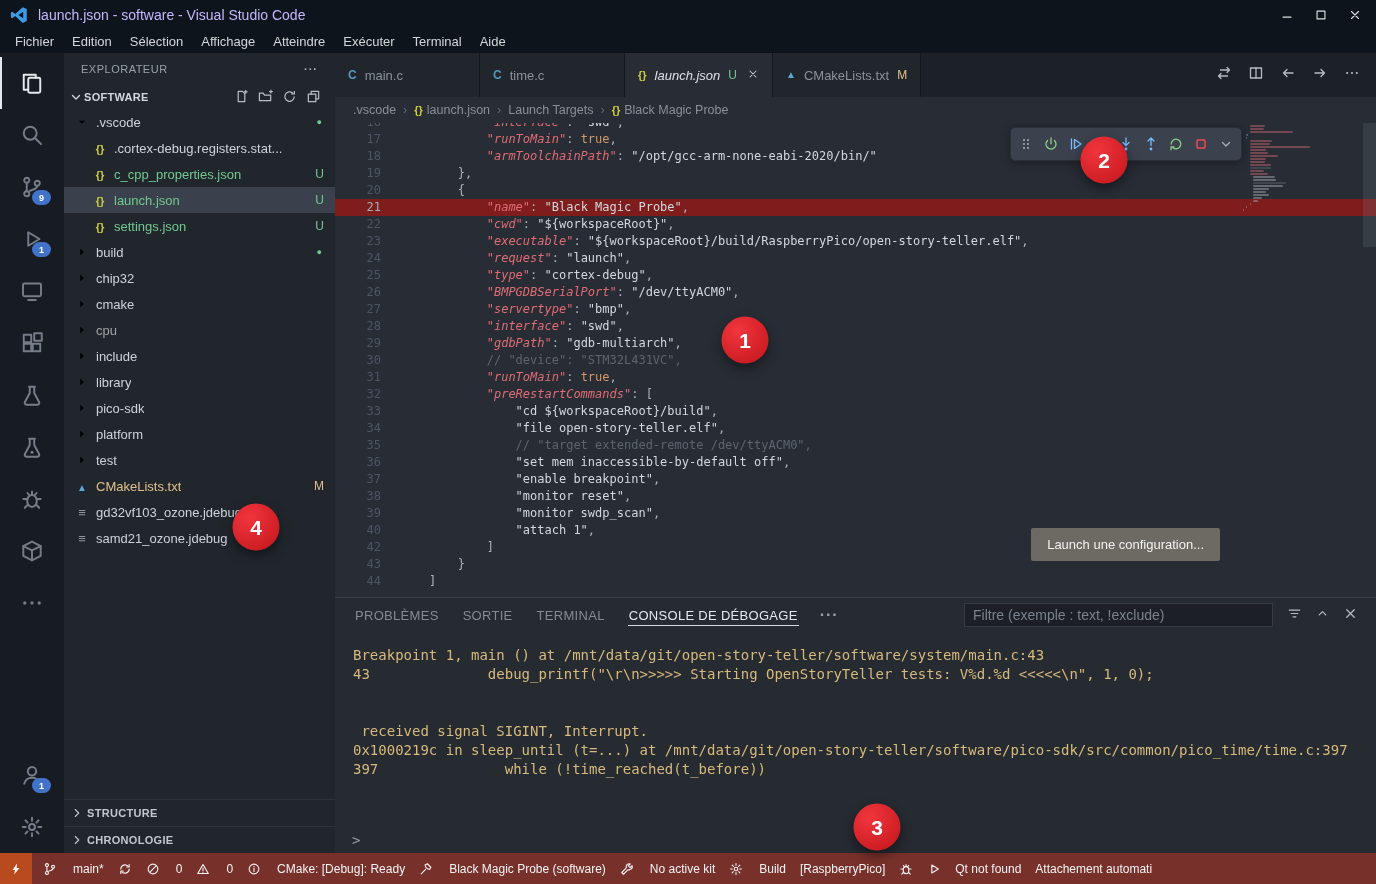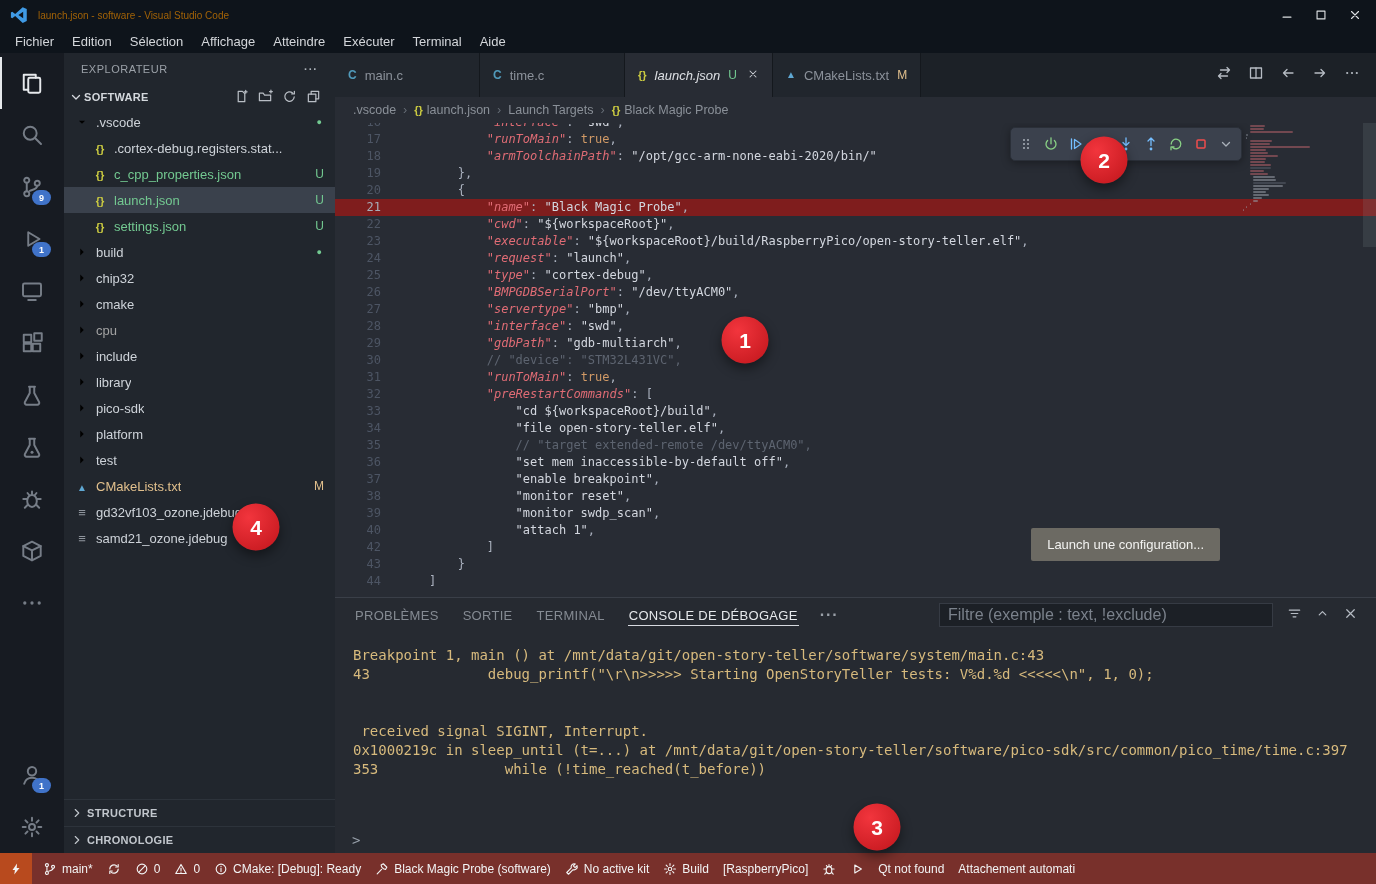--- a/index.html
+++ b/index.html
@@ -4,21 +4,21 @@
 <style>
   html,body{margin:0;padding:0}
   body{width:1376px;height:884px;overflow:hidden;background:#282c34;font-family:"Liberation Sans",sans-serif;position:relative;-webkit-font-smoothing:antialiased}
   .app{width:100%;height:100%;display:flex;flex-direction:column}
   .ic{display:inline-flex;align-items:center;justify-content:center}
   .ic svg{fill:none;stroke:currentColor;stroke-width:1.3;stroke-linecap:round;stroke-linejoin:round;display:block}
   .ti{font-weight:bold;display:inline-block;line-height:1}
 
   
   .titlebar{height:30px;background:#0e141b;display:flex;align-items:center;padding:0 10px;gap:10px;flex:0 0 auto}
-  .title{font-size:10px;color:#a16207;white-space:nowrap}
+  .title{font-size:14px;color:#c4b5fd;white-space:nowrap}
   .win-controls{margin-left:auto;display:flex;gap:20px;color:#dcdfe2;align-items:center;padding-right:4px}
   .menubar{height:23px;background:#0e141b;display:flex;align-items:center;padding-left:6px;flex:0 0 auto}
   .menu-item{padding:0 9px;font-size:13px;color:#d3d6da;cursor:default}
 
   .main{flex:1;display:flex;min-height:0}
 
   
   .activitybar{width:64px;background:#171b22;display:flex;flex-direction:column;align-items:center;padding-top:4px;flex:0 0 auto}
   .act{width:64px;height:52px;display:flex;align-items:center;justify-content:center;color:#767d87;position:relative}
   .act.active{color:#e6e9ec;box-shadow:inset 2px 0 0 #e6e9ec}
@@ -77,30 +77,30 @@
 
   .add-config{position:absolute;right:156px;bottom:36px;background:#6c6a63;color:#f2f2f0;border:none;font-size:13px;padding:9px 16px;border-radius:2px;font-family:"Liberation Sans",sans-serif;cursor:pointer}
 
   
   .panel{height:255px;border-top:1px solid #3a3f48;background:#262a31;display:flex;flex-direction:column;position:relative;flex:0 0 auto}
   .panel-tabs-row{height:34px;display:flex;align-items:center;padding:0 10px 0 8px;flex:0 0 auto}
   .ptab{padding:0 12px;font-size:13px;letter-spacing:.3px;color:#858b93;height:100%;display:flex;align-items:center;position:relative;white-space:nowrap}
   .ptab.active{color:#e6e9ec}
   .ptab.active:after{content:"";position:absolute;left:11px;right:11px;bottom:6px;height:1.5px;background:#d7dae0}
   .pmore{color:#9aa0a8;padding:0 10px;font-weight:bold;letter-spacing:1px}
-  .filter{margin-left:auto;width:334px;height:24px;background:#1c2026;border:1px solid #363b44;color:#ccc;font-size:16px;padding:0 8px;font-family:"Liberation Sans",sans-serif;box-sizing:border-box}
+  .filter{margin-left:auto;width:309px;height:24px;background:#1c2026;border:1px solid #363b44;color:#ccc;font-size:14px;padding:0 8px;font-family:"Liberation Sans",sans-serif;box-sizing:border-box}
   .filter::placeholder{color:#7b828c}
   .panel-actions{display:flex;gap:13px;color:#b6bcc4;padding:0 8px 0 14px}
   .console{flex:1;padding:14px 16px 0 18px;font-family:"DejaVu Sans Mono",monospace;font-size:14px;line-height:19px;color:#d7ba7d;overflow:hidden}
   .cline{white-space:pre-wrap;min-height:19px;word-break:break-all}
   .console-prompt{position:absolute;left:17px;bottom:5px;color:#98a0aa;font-family:"DejaVu Sans Mono",monospace;font-size:14px}
 
   
   .statusbar{height:31px;background:#78302b;display:flex;align-items:center;color:#f2f3f4;font-size:12px;flex:0 0 auto;overflow:hidden;white-space:nowrap}
-  .sb-item{display:flex;align-items:center;gap:5px;padding:0 7px;height:100%}
+  .sb-item{display:flex;align-items:center;gap:16px;padding:0 7px;height:100%}
   .sb-item span{white-space:nowrap}
   .sb-remote{background:#b84a1e;padding:0 9px;margin-right:4px}
 
   
   .ann{position:absolute;width:47px;height:47px;border-radius:50%;background:radial-gradient(circle at 35% 30%,#f2353d,#c0151b);color:#fff;font-weight:bold;font-size:21px;display:flex;align-items:center;justify-content:center;box-shadow:0 5px 12px rgba(0,0,0,.45);z-index:50;transform:translate(-50%,-50%)}
 </style>
 </head>
 <body>
 
 <div class="app">
@@ -681,21 +681,21 @@
                 </span></span>
             </div>
         </div>
         <div class="console" id="console">
             <div class="cline">Breakpoint 1, main () at /mnt/data/git/open-story-teller/software/system/main.c:43</div>
             <div class="cline">43              debug_printf("\r\n&gt;&gt;&gt;&gt;&gt; Starting OpenStoryTeller tests: V%d.%d &lt;&lt;&lt;&lt;&lt;\n", 1, 0);</div>
             <div class="cline"></div>
             <div class="cline"></div>
             <div class="cline"> received signal SIGINT, Interrupt.</div>
             <div class="cline">0x1000219c in sleep_until (t=...) at /mnt/data/git/open-story-teller/software/pico-sdk/src/common/pico_time/time.c:397</div>
-            <div class="cline">353               while (!time_reached(t_before))</div>
+            <div class="cline">397               while (!time_reached(t_before))</div>
           </div>
         <div class="console-prompt">&gt;</div>
       </div>
     </div>
 
   </div>
 
   <div class="statusbar" id="statusbar">
       <div class="sb-item sb-remote">
         <span class="ic">

